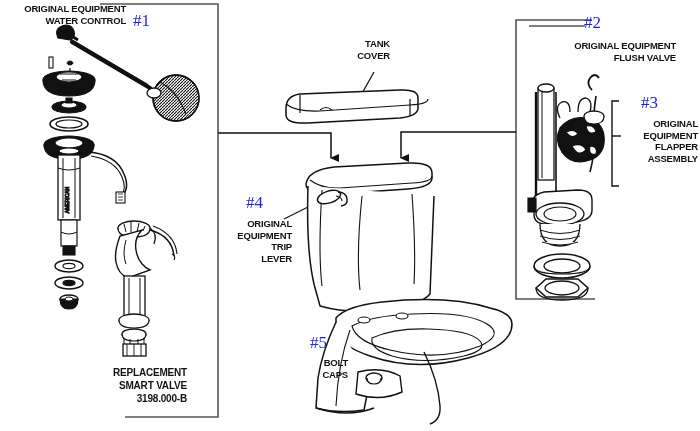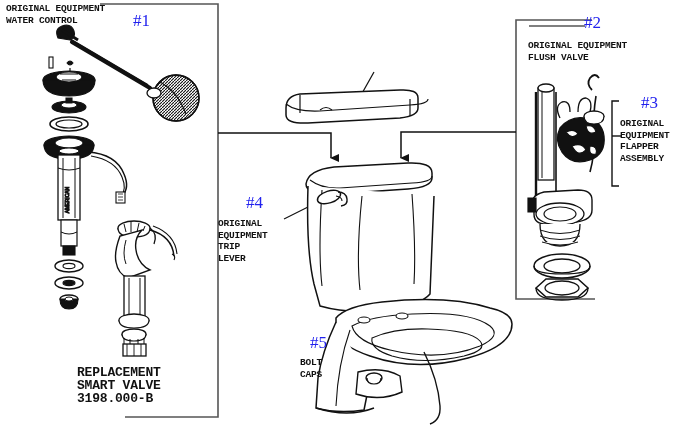--- a/index.html
+++ b/index.html
@@ -1,25 +1,25 @@
 <!DOCTYPE html>
 <html><head>
 <meta charset="utf-8">
 <style>
   html,body{margin:0;padding:0;}
   body{width:700px;height:431px;background:#ffffff;overflow:hidden;
        font-family:"Liberation Sans",sans-serif;position:relative;}
   #stage{position:absolute;left:0;top:0;width:700px;height:431px;}
   svg.layer{position:absolute;left:0;top:0;width:700px;height:431px;}
-  .lbl{position:absolute;font-family:Liberation Mono, monospace;
+  .lbl{position:absolute;font-family:Liberation Sans, sans-serif;
        font-size:9.5px;font-weight:700;color:#111;line-height:11.5px;
-       text-align:left;letter-spacing:-0.2px;white-space:pre-line;}
+       text-align:right;letter-spacing:-0.2px;white-space:pre-line;}
   .num{position:absolute;font-family:"Liberation Serif",serif;
        font-size:17px;color:#2222ee;line-height:18px;letter-spacing:0px;}
-  .lbl.big{font-size:13px;line-height:13px;}
+  .lbl.big{font-size:10px;line-height:13px;}
 </style>
 </head>
 <body>
 
 <div id="stage">
 
   <svg class="layer" viewBox="0 0 700 431">
     <defs>
       <marker id="arrowDown" markerWidth="9" markerHeight="9" refX="4.5" refY="8" orient="auto" markerUnits="userSpaceOnUse">
         <path d="M0.5,0 L8.5,0 L4.5,9 Z" fill="#111"></path>
@@ -274,18 +274,20 @@
   <div class="num" style="left:246px;top:194px;">#4</div>
   <div class="lbl" style="left:218px;top:218px;width:74px;">ORIGINAL
 EQUIPMENT
 TRIP
 LEVER</div>
 
   <div class="num" style="left:310px;top:334px;">#5</div>
   <div class="lbl" style="left:300px;top:357px;width:48px;">BOLT
 CAPS</div>
 
+  <div class="lbl" style="left:330px;top:38px;width:60px;">TANK
+COVER</div>
 
   <div class="lbl big" style="left:77px;top:366px;width:110px;">REPLACEMENT
 SMART VALVE
 3198.000-B</div>
 
 </div>
 
 </body></html>

